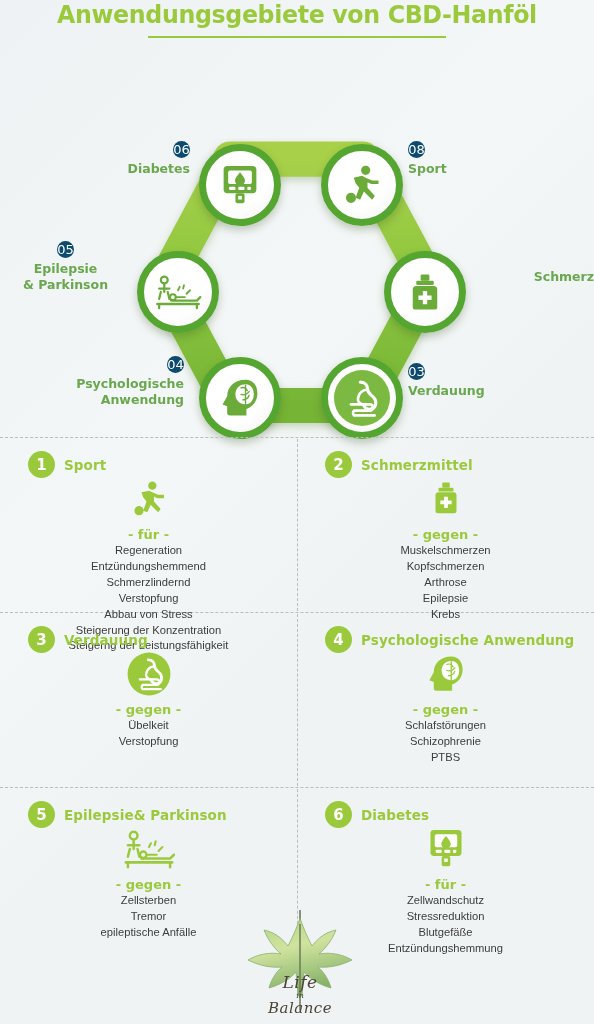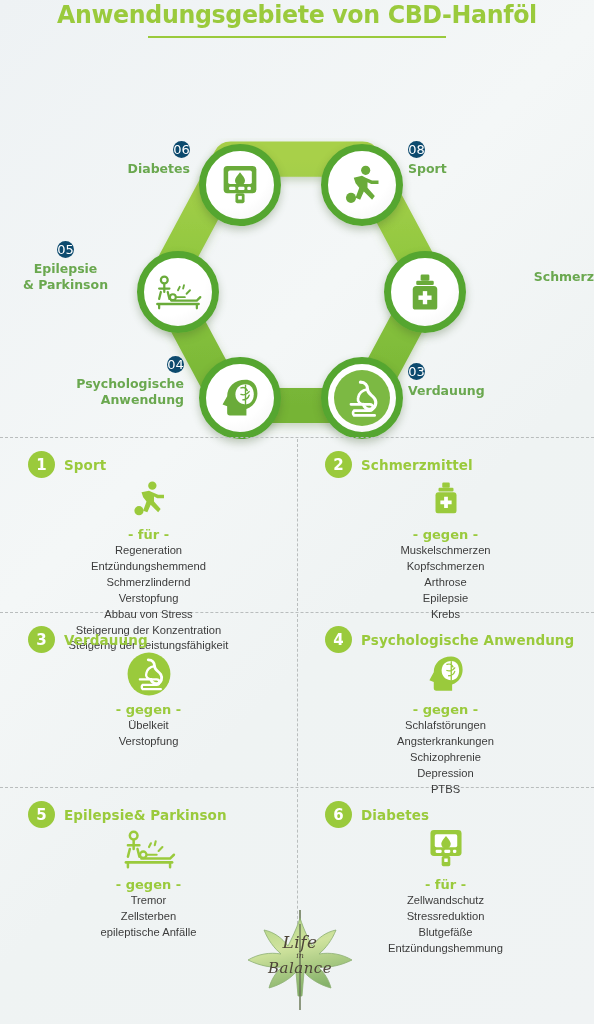--- a/index.html
+++ b/index.html
@@ -213,21 +213,21 @@
   .logo-script {
     position: absolute;
     left: 0; top: 24px;
     width: 120px;
     text-align: center;
     font-family: "DejaVu Serif", serif;
     font-style: italic;
     color: #4d4438;
     pointer-events: none;
   }
-  .logo-l1 { font-size: 17px; letter-spacing: 0.5px; }
+  .logo-l1 { font-size: 17px; letter-spacing: 0.5px; margin-top: 40px; }
   .logo-l2 { font-size: 8px; margin-top: -1px; }
   .logo-l3 { font-size: 15px; margin-top: -1px; letter-spacing: 0.5px; }
 </style>
 </head>
 <body>
 
 <div class="header">
   <div class="title">Anwendungsgebiete von CBD-Hanföl</div>
   <div class="title-rule"></div>
 </div>
@@ -441,23 +441,21 @@
       <div class="card-icon">
         <svg width="42" height="44" viewBox="0 0 48 48">
           <path d="M30 4 C18 4 10 12 10 22 L5 31 L10 33 L10 40 A3 3 0 0 0 13 43 L31 43 L31 36 C39 33 43 26 43 19 C43 10 38 4 30 4 Z" fill="#9ACA3C"></path>
           <path d="M30 9 C23 9 19 14 19 20 C19 26 23 31 30 31 C36 31 39 26 39 20 C39 14 36 9 30 9 Z" fill="#ffffff"></path>
           <path d="M25 13 c3 -1 6 0 7 3 M25 20 c3 1 7 0 9 -3 M27 26 c3 0 6 -2 7 -5 M30 10 v21" fill="none" stroke="#9ACA3C" stroke-width="1.5" stroke-linecap="round"></path>
         </svg>
       </div>
       <div class="card-sub">- gegen -</div>
       <ul class="card-list">
         <li>Schlafstörungen</li>
-        <li>Angsterkrankungen</li>
         <li>Schizophrenie</li>
-        <li>Depression</li>
         <li>PTBS</li>
       </ul>
     </div>
   </div>
 
   <div class="card c5">
     <div class="card-head">
       <div class="card-badge">5</div>
       <div class="card-title">Epilepsie&amp; Parkinson</div>
     </div>
@@ -468,22 +466,22 @@
           <path d="M12 15 v9 M6 20 h12 M8 24 l-2 8 M16 24 l2 8" fill="none" stroke="#9ACA3C" stroke-width="2.6" stroke-linecap="round"></path>
           <path d="M4 38 h48" stroke="#9ACA3C" stroke-width="3" stroke-linecap="round"></path>
           <path d="M6 38 v5 M50 38 v5" stroke="#9ACA3C" stroke-width="2.6" stroke-linecap="round"></path>
           <path d="M20 34 h30 l4 -4" fill="none" stroke="#9ACA3C" stroke-width="2.6" stroke-linecap="round"></path>
           <circle cx="22" cy="30" r="3.4" fill="none" stroke="#9ACA3C" stroke-width="2.4"></circle>
           <path d="M26 30 h10 M38 26 l4 -4 M28 22 l2 -4 M34 20 l1 -4" fill="none" stroke="#9ACA3C" stroke-width="2.2" stroke-linecap="round"></path>
         </svg>
       </div>
       <div class="card-sub">- gegen -</div>
       <ul class="card-list">
+        <li>Zellsterben</li>
         <li>Tremor</li>
-        <li>Zellsterben</li>
         <li>epileptische Anfälle</li>
       </ul>
     </div>
   </div>
 
   <div class="card c6">
     <div class="card-head">
       <div class="card-badge">6</div>
       <div class="card-title">Diabetes</div>
     </div>

